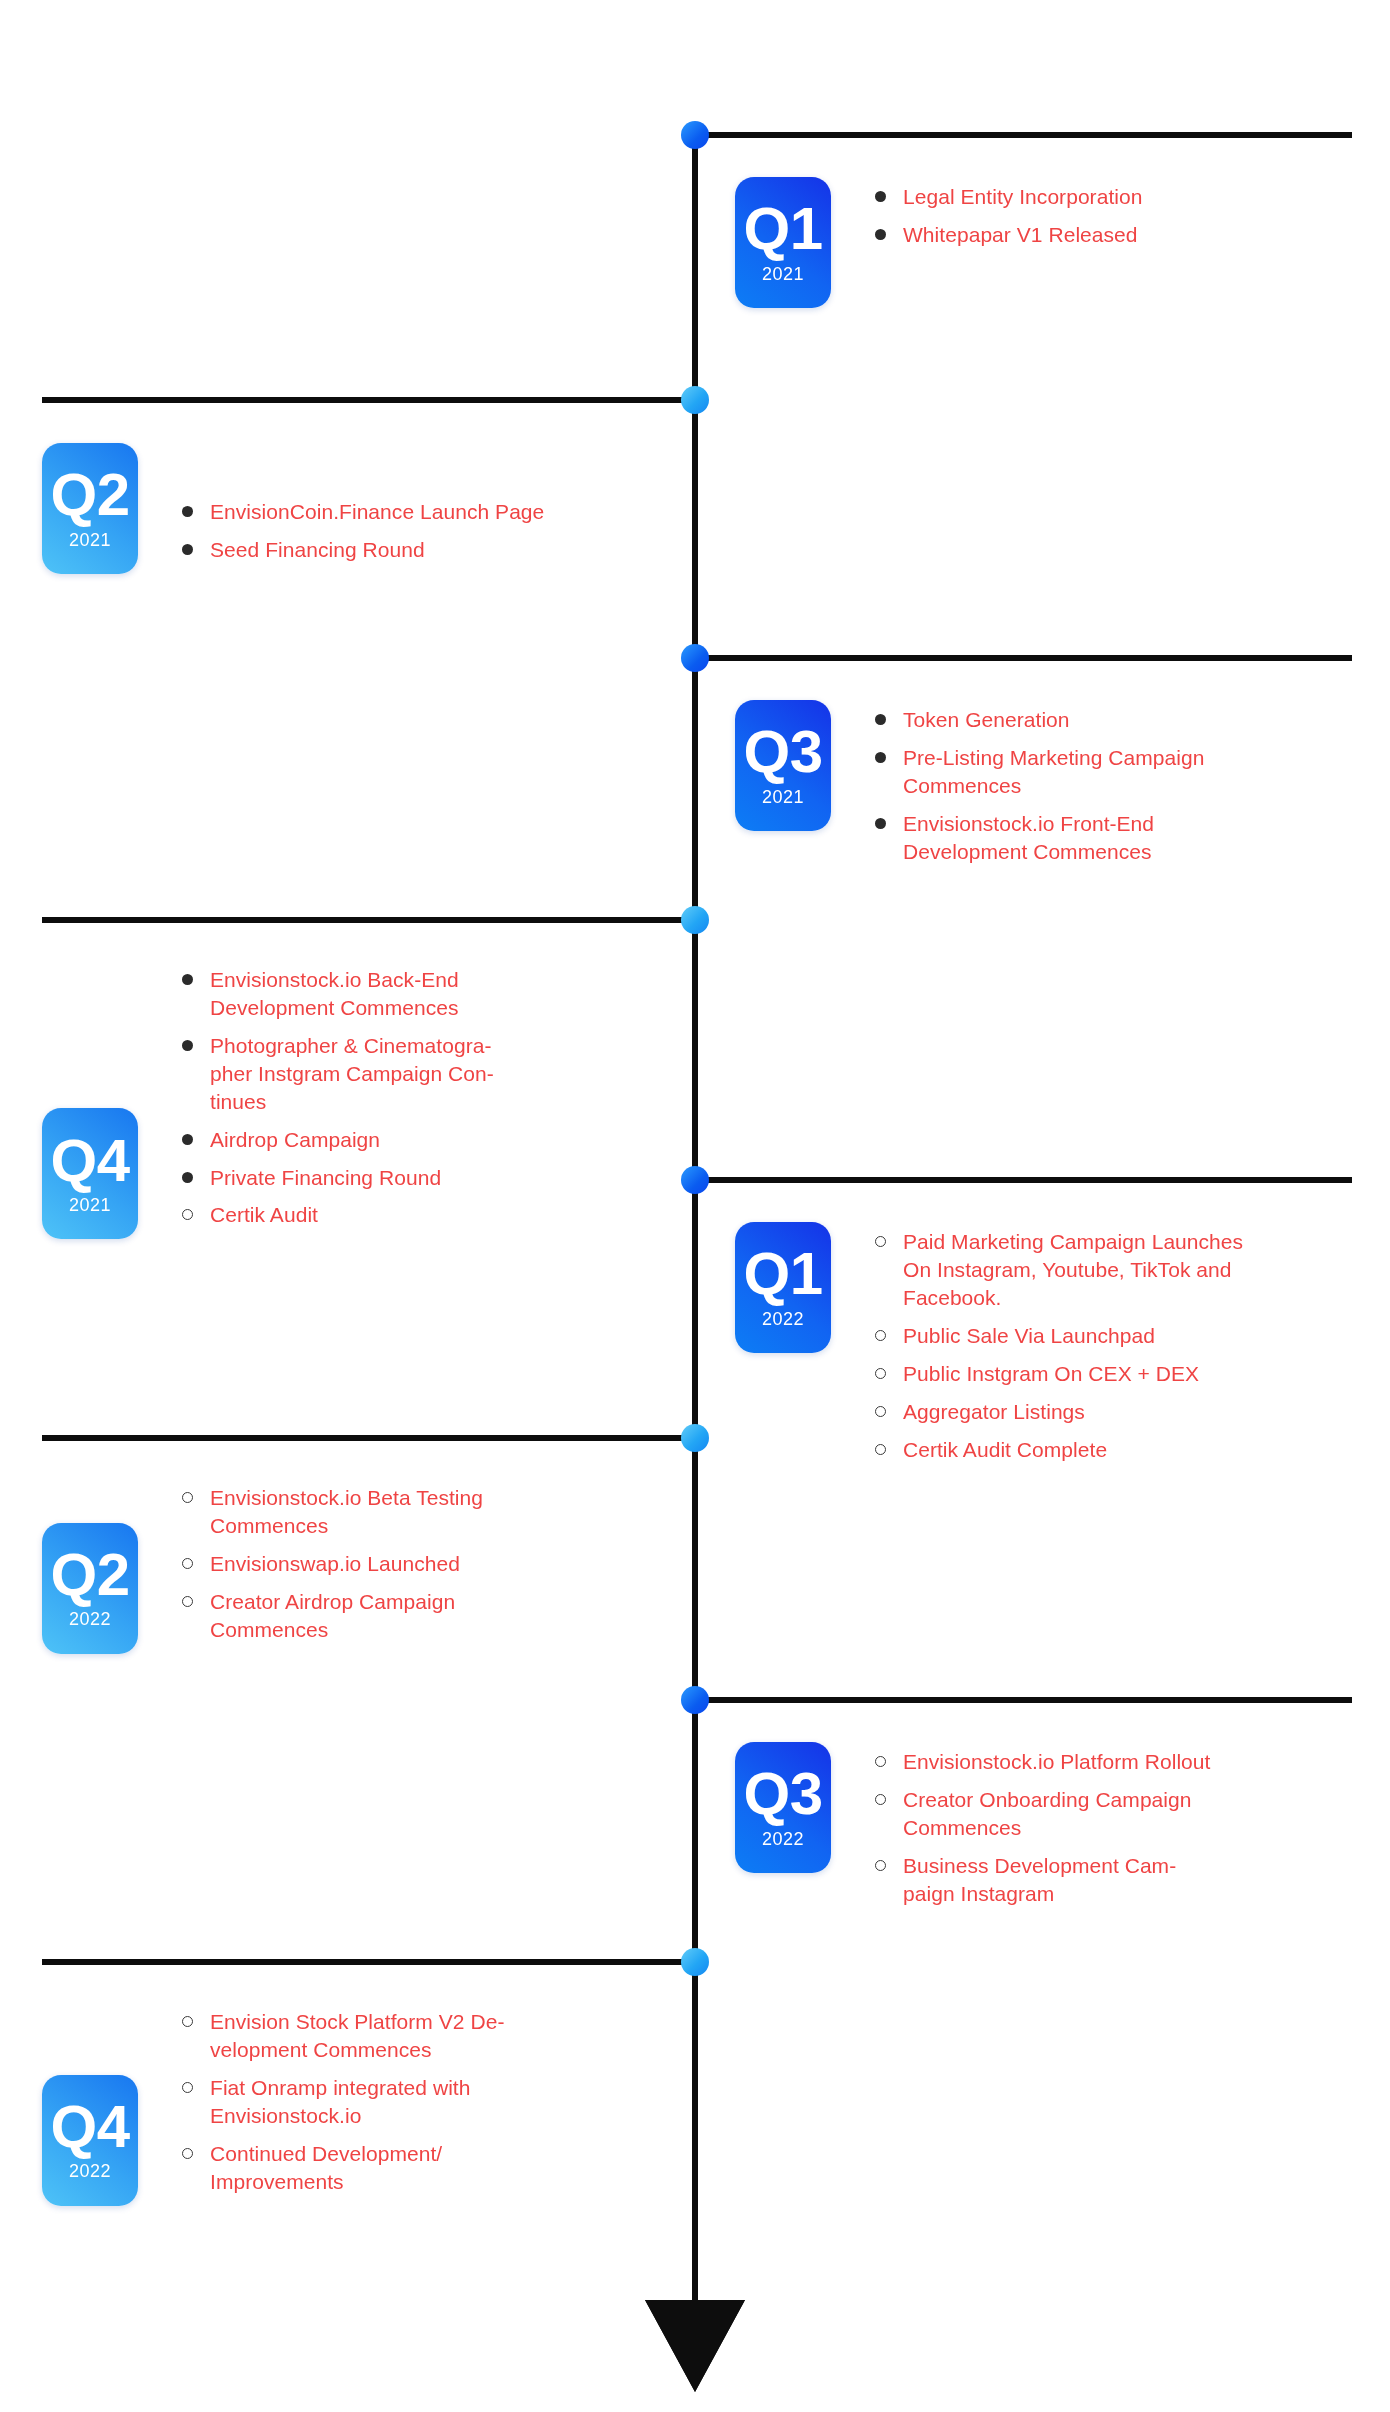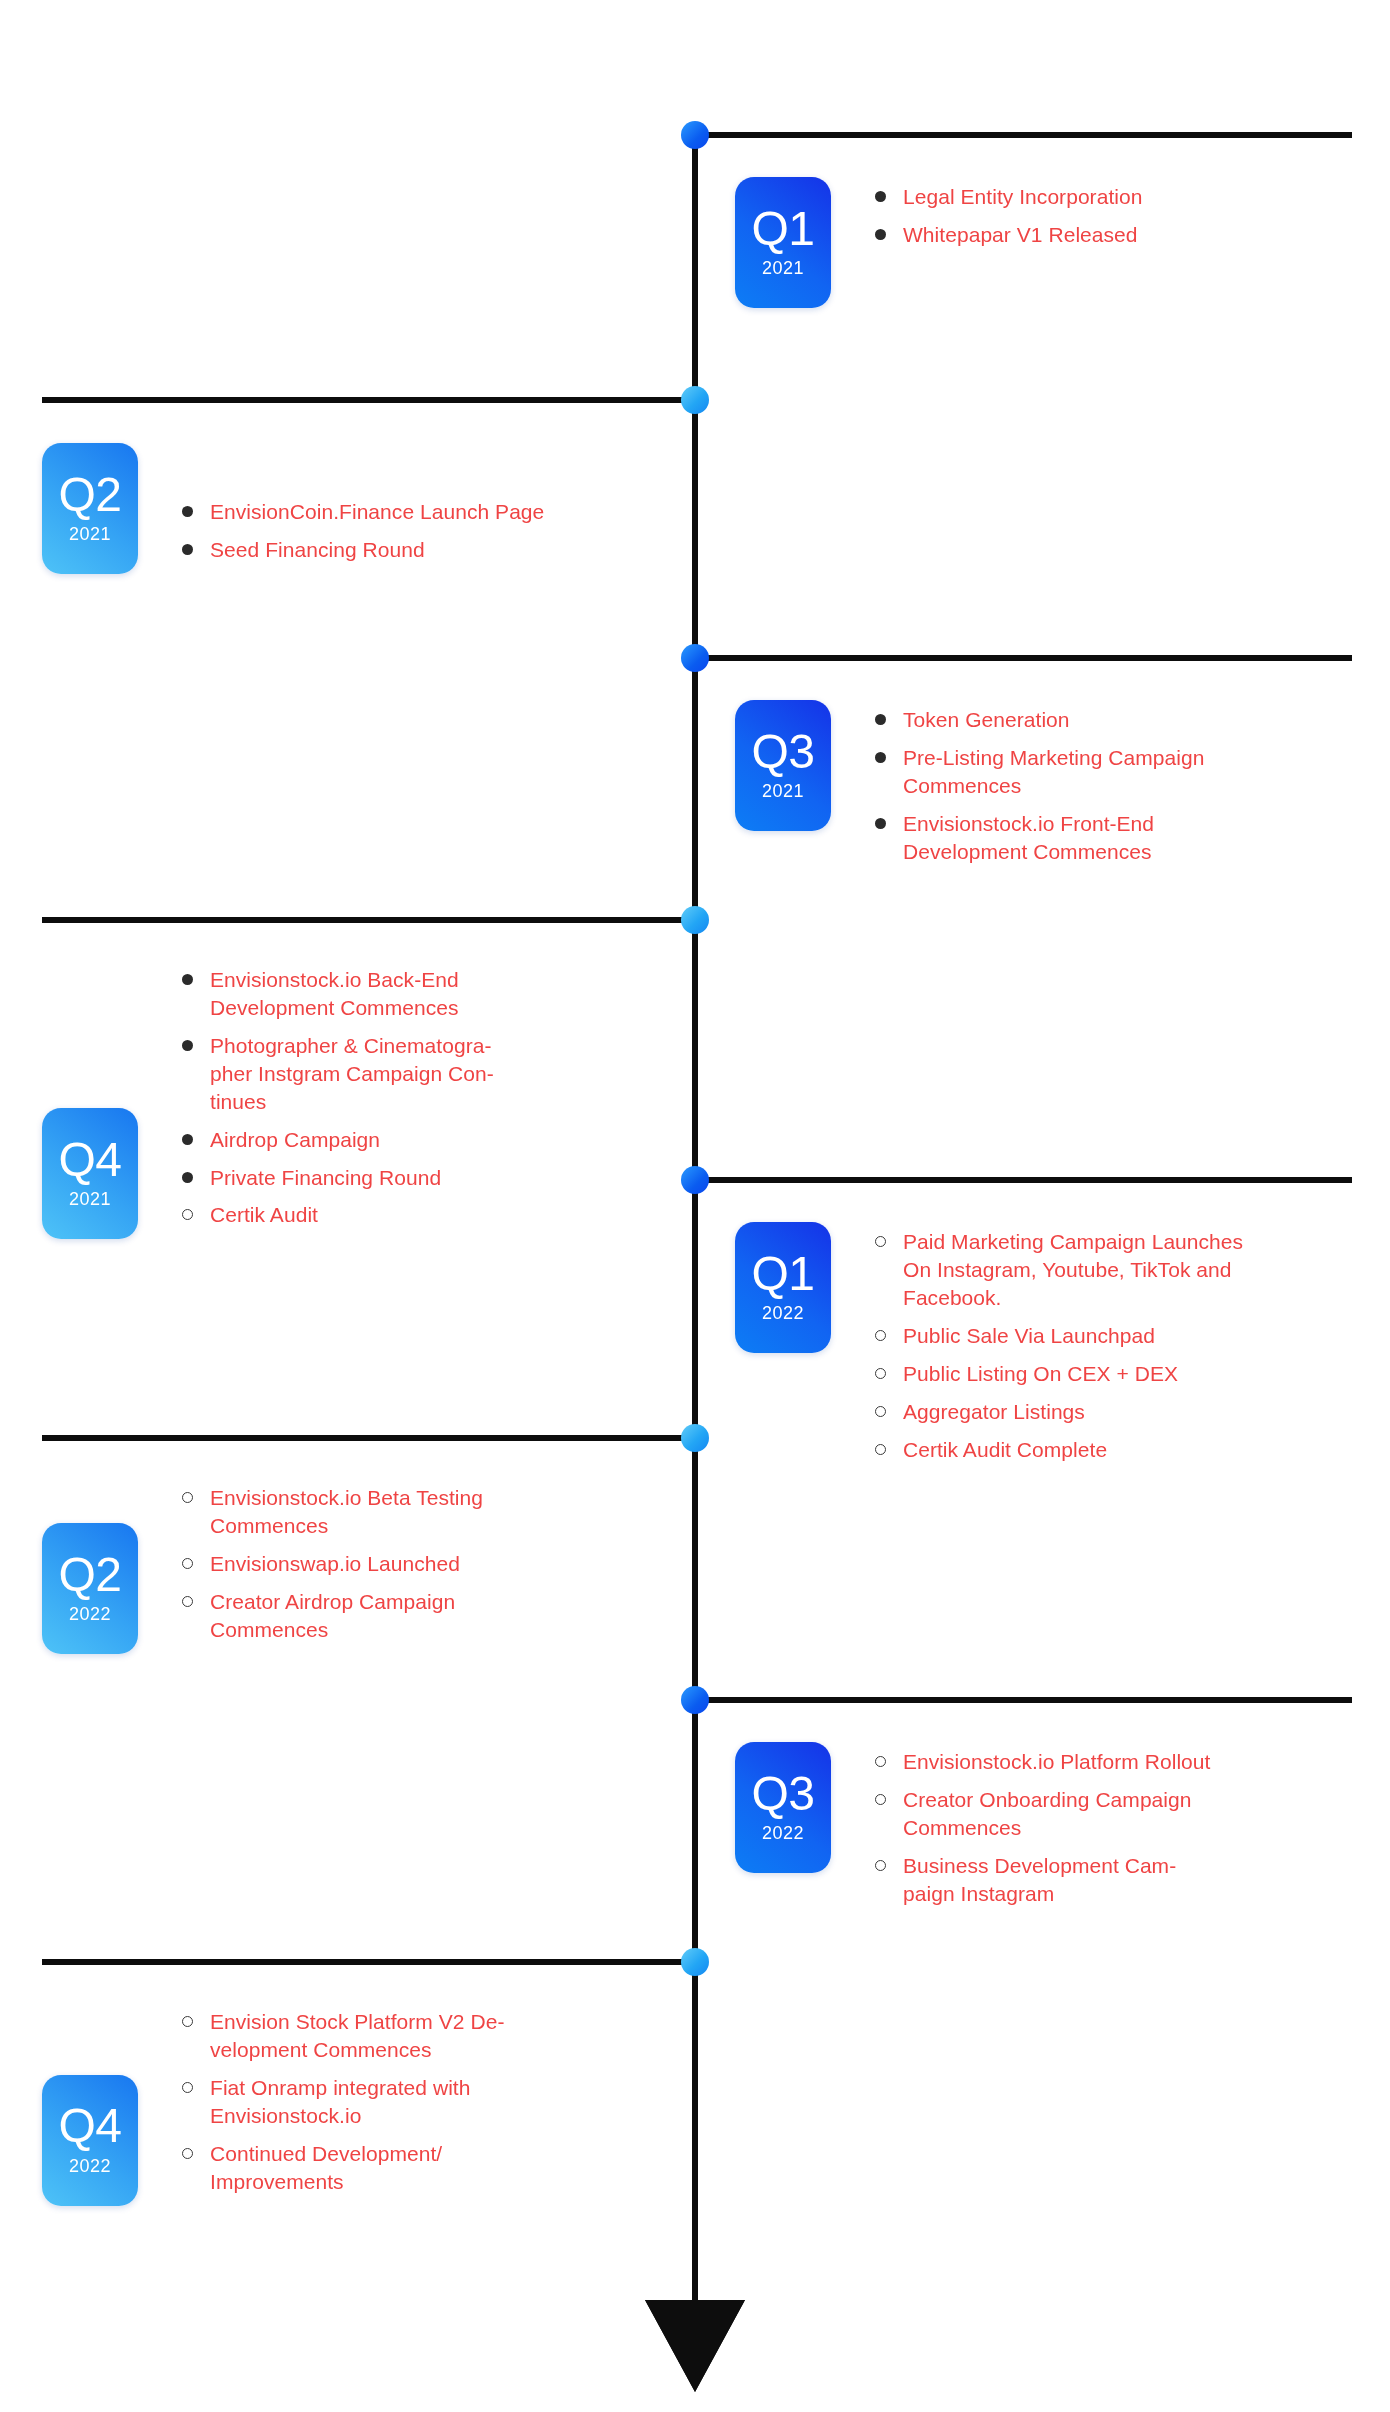--- a/index.html
+++ b/index.html
@@ -86,22 +86,22 @@
     color: #ffffff;
     box-shadow: 0 2px 6px rgba(10,60,160,0.18);
   }
   .badge.dark {
     background: linear-gradient(38deg, #0d7df5 0%, #1164f2 45%, #1533e8 100%);
   }
   .badge.light {
     background: linear-gradient(38deg, #4ec3f7 0%, #35a4f4 45%, #1877f0 100%);
   }
   .badge-q {
-    font-size: 48px;
-    font-weight: 400;
+    font-size: 60px;
+    font-weight: 700;
     line-height: 0.96;
     letter-spacing: -0.5px;
     margin-top: 0;
   }
   .badge-y {
     font-size: 18px;
     font-weight: 400;
     letter-spacing: 0.5px;
     margin-top: 6px;
   }
@@ -257,21 +257,21 @@
           <li class="item wide">
             <span class="bullet hollow"></span>
             <span class="text">Paid Marketing Campaign Launches On Instagram, Youtube, TikTok and Facebook.</span>
           </li>
           <li class="item">
             <span class="bullet hollow"></span>
             <span class="text">Public Sale Via Launchpad</span>
           </li>
           <li class="item">
             <span class="bullet hollow"></span>
-            <span class="text">Public Listing On CEX + DEX</span>
+            <span class="text">Public Instgram On CEX + DEX</span>
           </li>
           <li class="item">
             <span class="bullet hollow"></span>
             <span class="text">Aggregator Listings</span>
           </li>
           <li class="item">
             <span class="bullet hollow"></span>
             <span class="text">Certik Audit Complete</span>
           </li>
         </ul>

